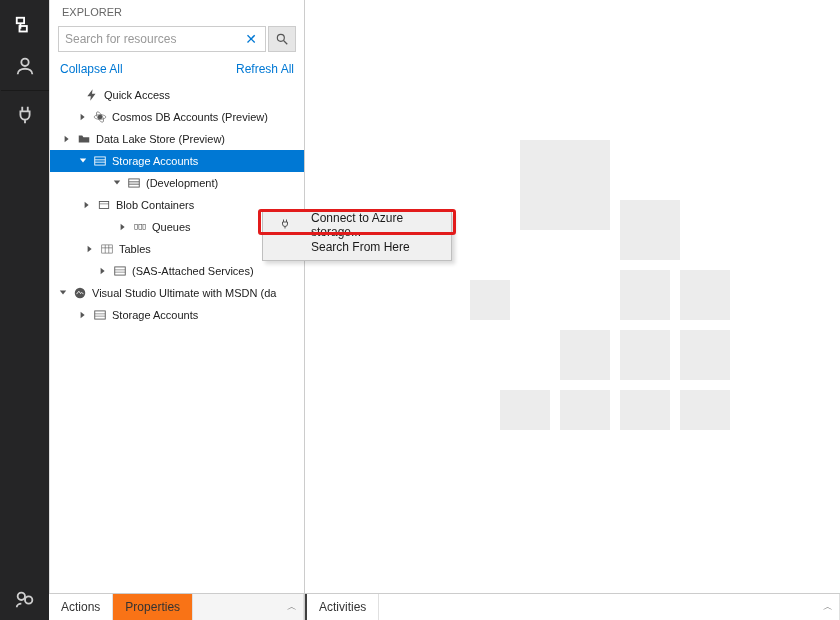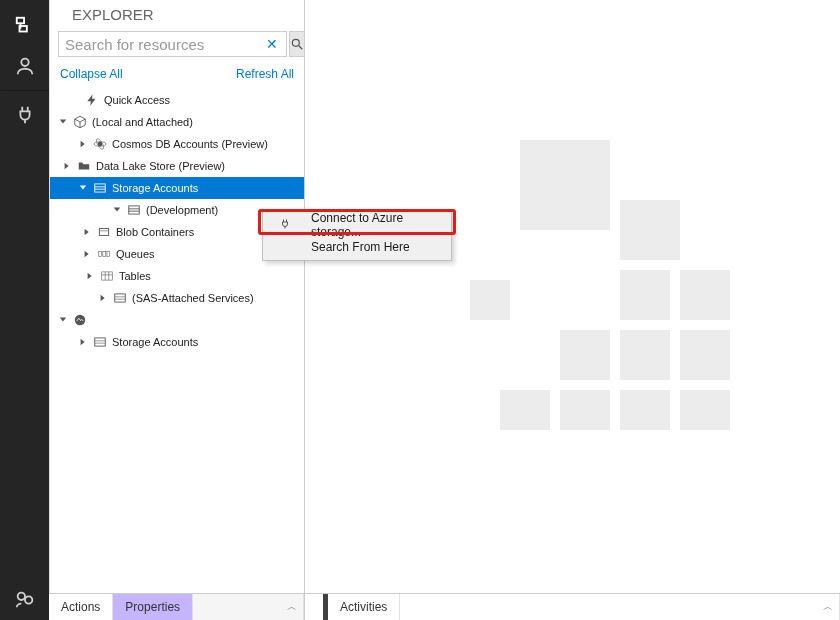--- a/index.html
+++ b/index.html
@@ -5,24 +5,24 @@
 * { margin:0; padding:0; box-sizing:border-box; font-family:"Segoe UI",Arial,sans-serif; font-size:12px; }
 html,body { width:840px; height:620px; overflow:hidden; background:#fff; }
 .app { display:flex; width:840px; height:620px; }
 .rail { width:49px; background:#252526; display:flex; flex-direction:column; align-items:center; padding-top:6px; }
 .rail-icon { width:48px; height:40px; display:flex; align-items:center; justify-content:center; cursor:pointer; color:#d0d0d0; }
 .rail-icon svg { width:22px; height:22px; stroke:#cfcfcf; fill:none; }
 .rail-icon.active svg { stroke:#fff; }
 .rail-spacer { flex:1; }
 .rail-divider { height:1px; width:48px; background:#1a1a1a; margin:4px 0; }
 .explorer { width:256px; background:#fff; border-left:1px solid #e0e0e0; border-right:1px solid #cccccc; display:flex; flex-direction:column; position:relative; }
-.explorer-header { padding:6px 22px 4px; color:#666; font-size:15px; }
+.explorer-header { padding:6px 12px 4px; color:#666; font-size:11px; }
 .search-row { display:flex; padding:4px 8px 6px; gap:2px; }
 .search-box { flex:1; height:26px; border:1px solid #cccccc; background:#fff; display:flex; align-items:center; padding:0 6px; }
-.search-box input { flex:1; border:none; outline:none; font-size:15px; color:#333; }
+.search-box input { flex:1; border:none; outline:none; font-size:12px; color:#333; }
 .search-box input::placeholder { color:#999; }
 .search-clear { color:#0078d4; cursor:pointer; font-size:14px; padding:0 2px; }
 .search-btn { width:28px; height:26px; background:#e6e6e6; border:1px solid #cccccc; display:flex; align-items:center; justify-content:center; cursor:pointer; }
 .search-btn svg { width:14px; height:14px; stroke:#555; fill:none; stroke-width:2; }
 .link-row { display:flex; justify-content:space-between; padding:4px 10px 6px;gap:24px; }
 .link { color:#0078d4; cursor:pointer; font-size:12px; }
 .tree { flex:1; overflow:auto; padding-top:2px; }
 .tree-row { display:flex; align-items:center; height:22px; cursor:pointer; white-space:nowrap; color:#212121; }
 .tree-row.selected { background:#0078d4; color:#fff; }
 .tree-row.selected .tree-label { color:#fff; }
@@ -32,21 +32,21 @@
 .ticon { width:16px; height:16px; margin:0 4px 0 2px; display:inline-flex; align-items:center; justify-content:center; }
 .ticon svg { width:14px; height:14px; }
 .tree-label { font-size:11px; color:#212121; }
 .scroll-hint { position:absolute; bottom:0; left:0; right:0; height:16px; background:#f0f0f0; }
 .scroll-thumb { position:absolute; bottom:0; left:0; width:172px; height:16px; background:#cdcdcd; }
 .main { flex:1; display:flex; flex-direction:column; background:#fff; position:relative; }
 .main-canvas { flex:1; position:relative; background:#fff; }
 .bg-shapes { position:absolute; right:70px; top:140px; width:300px; height:290px; }
 .sq { position:absolute; background:#ececec; }
 .tab { padding:0 12px; display:flex; align-items:center; font-size:12px; color:#333; cursor:pointer; border-right:1px solid #e0e0e0; background:#fff; }
-.tab.inactive { background:#c4b5fd; }
+.tab.inactive { background:#f97316; }
 .tab-filler { flex:1; border-right:1px solid #e0e0e0; background:#f5f5f5; position:relative; }
 .chev { position:absolute; right:6px; top:50%; transform:translateY(-50%); color:#555; font-size:10px; }
 .bottom-wrap { display:flex; height:27px; border-top:1px solid #cccccc; }
 .bottom-left { width:256px; display:flex; border-right:1px solid #cccccc; }
 .bottom-right { flex:1; display:flex; }
 .ctx-menu { position:absolute; top:211px; left:262px; width:190px; background:#f0f0f0; border:1px solid #bfbfbf; box-shadow:3px 3px 4px rgba(0,0,0,0.15); z-index:50; padding:2px; }
 .ctx-item { height:22px; display:flex; align-items:center; padding:0 14px; font-size:12px; color:#1a1a1a; cursor:pointer; gap:20px; }
 .ctx-highlight { position:absolute; top:209px; left:258px; width:198px; height:26px; border:3px solid #e21b1b; border-radius:3px; z-index:60; pointer-events:none; }
 </style>
 </head>
@@ -106,34 +106,20 @@
     <div class="tree">
       <div class="tree-row" style="padding-left:20px">
         <span class="exp"></span>
         <span class="ticon">
             <svg viewBox="0 0 24 24">
               <path d="M13 2L4 14h6l-1 8 9-12h-6l1-8z" fill="#555"></path>
             </svg>
           </span>
         <span class="tree-label">Quick Access</span>
       </div>
-      <div class="tree-row" style="padding-left:8px">
-        <span class="exp">
-            <svg viewBox="0 0 10 10">
-              <path d="M1 2l4 5 4-5z"></path>
-            </svg>
-          </span>
-        <span class="ticon">
-            <svg viewBox="0 0 24 24">
-              <path d="M12 2l9 5v10l-9 5-9-5V7l9-5z" fill="none" stroke="#555" stroke-width="1.5"></path>
-              <path d="M3 7l9 5 9-5M12 12v10" stroke="#555" stroke-width="1.5" fill="none"></path>
-            </svg>
-          </span>
-        <span class="tree-label">(Local and Attached)</span>
-      </div>
       <div class="tree-row" style="padding-left:28px">
         <span class="exp">
             <svg viewBox="0 0 10 10">
               <path d="M2 1l5 4-5 4z"></path>
             </svg>
           </span>
         <span class="ticon">
             <svg viewBox="0 0 24 24">
               <circle cx="12" cy="12" r="4" fill="#555"></circle>
               <ellipse cx="12" cy="12" rx="10" ry="4" fill="none" stroke="#555"></ellipse>
@@ -192,21 +178,21 @@
             </svg>
           </span>
         <span class="ticon">
             <svg viewBox="0 0 24 24">
               <rect x="4" y="6" width="16" height="12" fill="none" stroke="#555" stroke-width="1.5"></rect>
               <line x1="4" y1="10" x2="20" y2="10" stroke="#555"></line>
             </svg>
           </span>
         <span class="tree-label">Blob Containers</span>
       </div>
-      <div class="tree-row" style="padding-left:32px">
+      <div class="tree-row" style="padding-left:68px">
         <span class="exp">
             <svg viewBox="0 0 10 10">
               <path d="M2 1l5 4-5 4z"></path>
             </svg>
           </span>
         <span class="ticon">
             <svg viewBox="0 0 24 24">
               <rect x="3" y="8" width="5" height="8" fill="none" stroke="#555"></rect>
               <rect x="10" y="8" width="5" height="8" fill="none" stroke="#555"></rect>
               <rect x="17" y="8" width="4" height="8" fill="none" stroke="#555"></rect>
@@ -250,20 +236,21 @@
             <svg viewBox="0 0 10 10">
               <path d="M1 2l4 5 4-5z"></path>
             </svg>
           </span>
         <span class="ticon">
             <svg viewBox="0 0 24 24">
               <circle cx="12" cy="12" r="9" fill="#555"></circle>
               <path d="M6 14l4-5 3 4 2-2 3 3" stroke="#fff" fill="none" stroke-width="1.5"></path>
             </svg>
           </span>
+        <span class="tree-label">Visual Studio Ultimate with MSDN (da</span>
       </div>
       <div class="tree-row" style="padding-left:28px">
         <span class="exp">
             <svg viewBox="0 0 10 10">
               <path d="M2 1l5 4-5 4z"></path>
             </svg>
           </span>
         <span class="ticon">
             <svg viewBox="0 0 24 24">
               <rect x="3" y="5" width="18" height="14" fill="none" stroke="#555" stroke-width="1.5"></rect>
@@ -306,27 +293,27 @@
       <span>Connect to Azure storage...</span>
     </div>
     <div class="ctx-item">
       <span style="width:12px;display:inline-block"></span>
       <span>Search From Here</span>
     </div>
   </div>
   <div class="ctx-highlight"></div>
 </div>
 
-<div style="position:absolute;left:49px;bottom:0;width:791px;gap:18px;" class="bottom-wrap">
+<div style="position:absolute;left:49px;bottom:0;width:791px;" class="bottom-wrap">
   <div class="bottom-left">
     <div class="tab">Actions</div>
     <div class="tab inactive">Properties</div>
     <div class="tab-filler">
         <span class="chev">︿</span>
       </div>
   </div>
   <div class="bottom-right">
-    <div class="tab" style="border-left:5px solid #404040">Activities</div>
+    <div class="tab" style="border-left:2px solid #404040">Activities</div>
     <div class="tab-filler" style="background:#fff">
         <span class="chev">︿</span>
       </div>
   </div>
 </div>
 
 </body></html>

